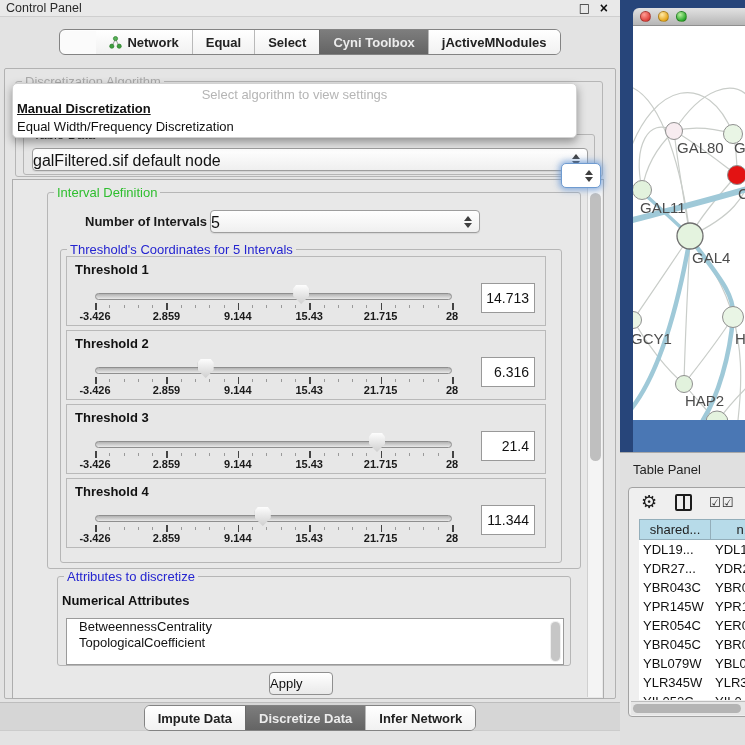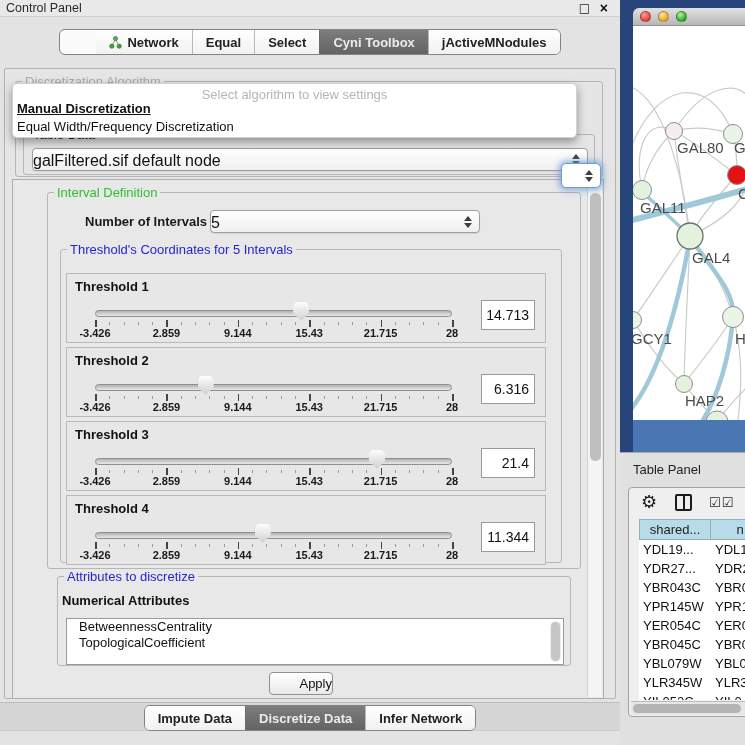--- a/index.html
+++ b/index.html
@@ -46,21 +46,21 @@
   
   .combo-focus { position:absolute; left:556px; top:94px; width:40px; height:25px; background:#fff; border:1px solid #6f9bd0; border-radius:5px; box-shadow:0 0 6px 2px rgba(100,150,215,.75); z-index:5; }
 
   
   .scrollpane { position:absolute; left:12px; top:179px; width:592px; height:520px; border:1px solid #adadad; background:#e8e8e8; }
   .vscroll { position:absolute; right:1px; top:1px; bottom:1px; width:15px; background:#f4f4f4; border-left:1px solid #d0d0d0; }
   .vscroll .thumb-v { position:absolute; left:2px; width:11px; border-radius:6px; background:#bfbfbf; }
 
   
   .tpanel { position:relative; width:480px; height:70px; margin:4px 5px 0 5px; border:1px solid #b9b9b9; background:#e7e7e7; }
-  .tpanel:first-of-type { margin-top:23px; }
+  .tpanel:first-of-type { margin-top:6px; }
   .tlabel { position:absolute; left:8px; top:5px; font-weight:bold; font-size:13px; color:#111; }
   .slider { position:absolute; inset:0; }
   .track { position:absolute; left:28px; top:36px; width:357px; height:7px; border:1px solid #8f8f8f; border-radius:4px; background:linear-gradient(#b2b2b2,#e9e9e9); }
   .ticks { position:absolute; left:28px; top:46px; width:357px; height:8px; }
   .tick { position:absolute; width:1px; height:3px; top:2px; background:#999; }
   .tick.major { height:7px; top:0; width:1.5px; background:#444; }
   .labs  { position:absolute; left:0; top:53px; width:480px; height:13px; }
   .ticklab { position:absolute; width:50px; text-align:center; font-size:11px; font-weight:bold; color:#1a1a1a; }
   .thumb { position:absolute; top:28px; width:16px; height:19px;
            background:linear-gradient(#fdfdfd,#cfcfcf);
@@ -70,21 +70,21 @@
             font-size:14px; line-height:28px; text-align:right; padding-right:5px; color:#111; }
 
   
   .attr-sub { position:absolute; left:4px; top:16px; font-weight:bold; font-size:13px; color:#111; }
   .attr-list { position:absolute; left:8px; top:41px; width:498px; height:47px; background:#fff; border:1px solid #9a9a9a; overflow:hidden; }
   .attr-item { padding-left:12px; line-height:16px; font-size:13px; color:#111; white-space:nowrap; }
   .attr-scroll { position:absolute; right:2px; top:2px; bottom:2px; width:11px; background:#efefef; border-radius:5px; }
   .attr-scroll .thumb-v2 { position:absolute; left:1px; top:1px; width:9px; height:95%; background:#c6c6c6; border-radius:5px; }
 
   .apply-btn { position:absolute; left:256px; top:492px; width:64px; height:23px; border:1px solid #8f8f8f; border-radius:4px;
-               background:linear-gradient(#ffffff,#e9e9e9); font-size:13px; text-align:right; line-height:21px; color:#111; }
+               background:linear-gradient(#ffffff,#e9e9e9); font-size:13px; text-align:left; line-height:21px; color:#111; }
 
   
   .bottom-strip { position:absolute; left:0; top:702px; width:620px; height:29px; background:#d6d6d6; border-top:1px solid #bdbdbd; border-bottom:1px solid #cccccc; text-align:center; }
   .bottom-strip .pill { margin-top:2px; }
 
   
   .popup { position:absolute; left:12px; top:83px; width:565px; height:55px; background:#fff; border:1px solid #d2d2d2; border-radius:5px;
            box-shadow:0 4px 10px rgba(0,0,0,.38); z-index:60; }
   .popup .hint { position:absolute; left:0; right:0; top:3px; text-align:center; color:#b5b5b5; font-size:13px; }
   .popup .opt { position:absolute; left:4px; font-size:13px; color:#111; white-space:nowrap; }

